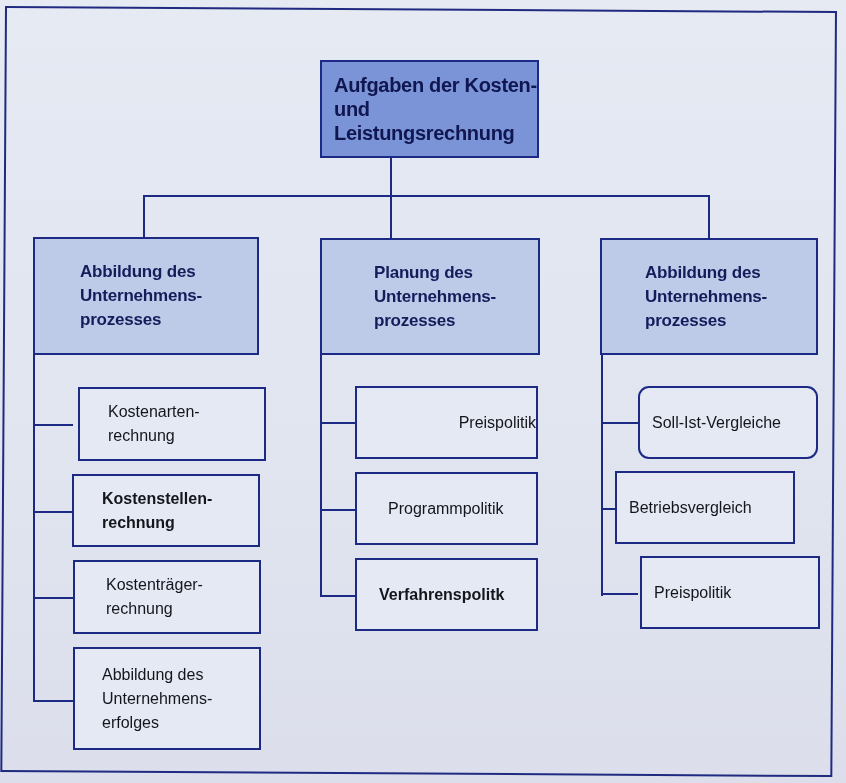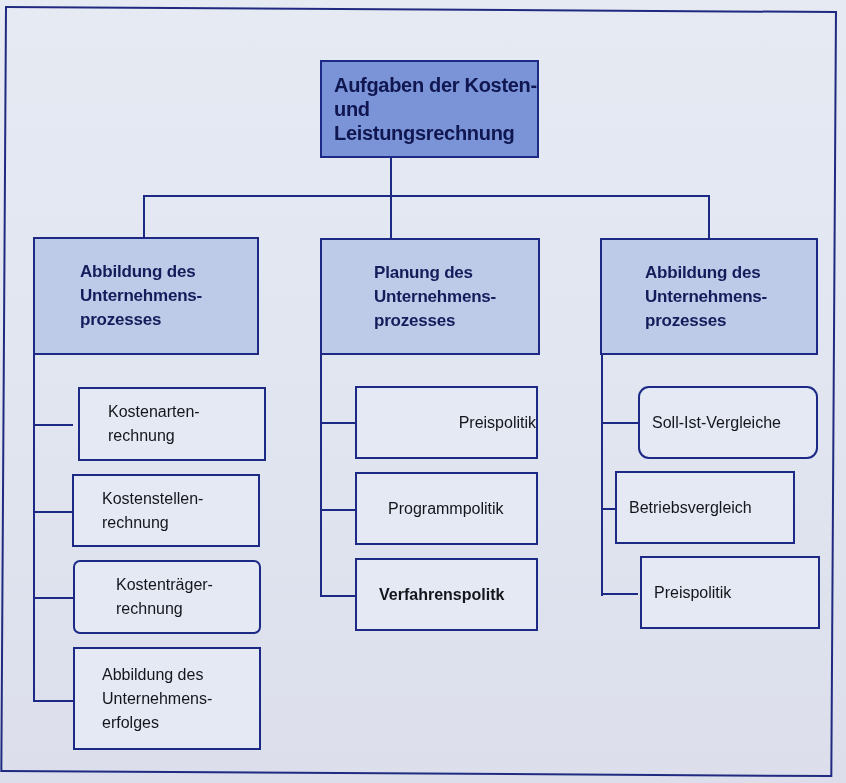--- a/index.html
+++ b/index.html
@@ -113,25 +113,25 @@
 <div class="box parent-box" style="left:600px; top:238px; width:218px; height:117px; padding-left:43px;">
   <span class="box-label">Abbildung des
 Unternehmens-
 prozesses</span>
 </div>
 
 <div class="box child-box" style="left:56px; top:387px; width:188px; height:74px; padding-left:28px;margin-left:22px;">
   <span class="box-label">Kostenarten-
 rechnung</span>
 </div>
-<div class="box child-box" style="left:72px; top:474px; width:188px; height:73px; padding-left:28px;">
+<div class="box child-box" style="left:72px; top:474px; width:188px; height:73px; padding-left:28px;font-weight:bold;">
   <span class="box-label">Kostenstellen-
 rechnung</span>
 </div>
-<div class="box child-box" style="left:73px; top:560px; width:188px; height:74px; padding-left:41px;border-radius:7px;">
+<div class="box child-box" style="left:73px; top:560px; width:188px; height:74px; padding-left:31px;">
   <span class="box-label">Kostenträger-
 rechnung</span>
 </div>
 <div class="box child-box" style="left:73px; top:647px; width:188px; height:103px; padding-left:27px;">
   <span class="box-label">Abbildung des
 Unternehmens-
 erfolges</span>
 </div>
 
 <div class="box child-box" style="left:355px; top:386px; width:183px; height:73px; padding-left:22px;justify-content:flex-end;">

